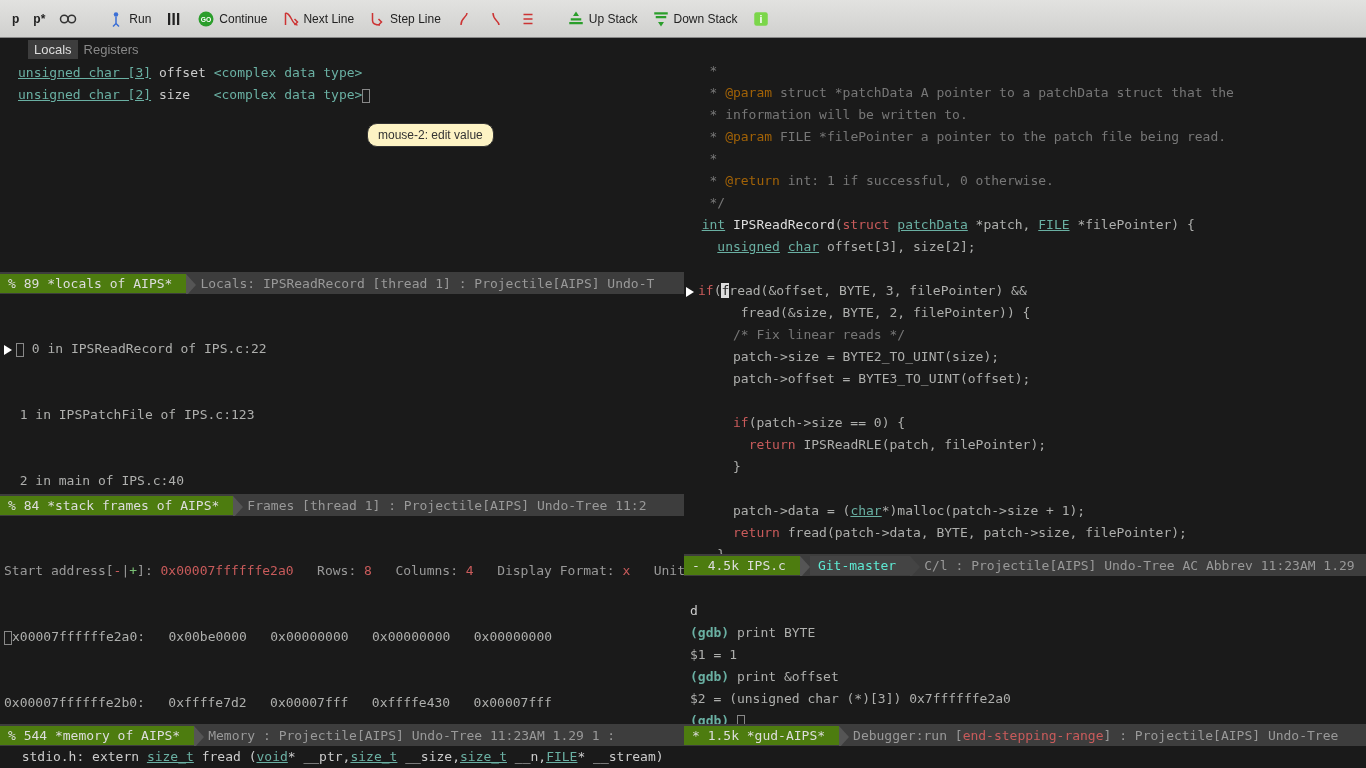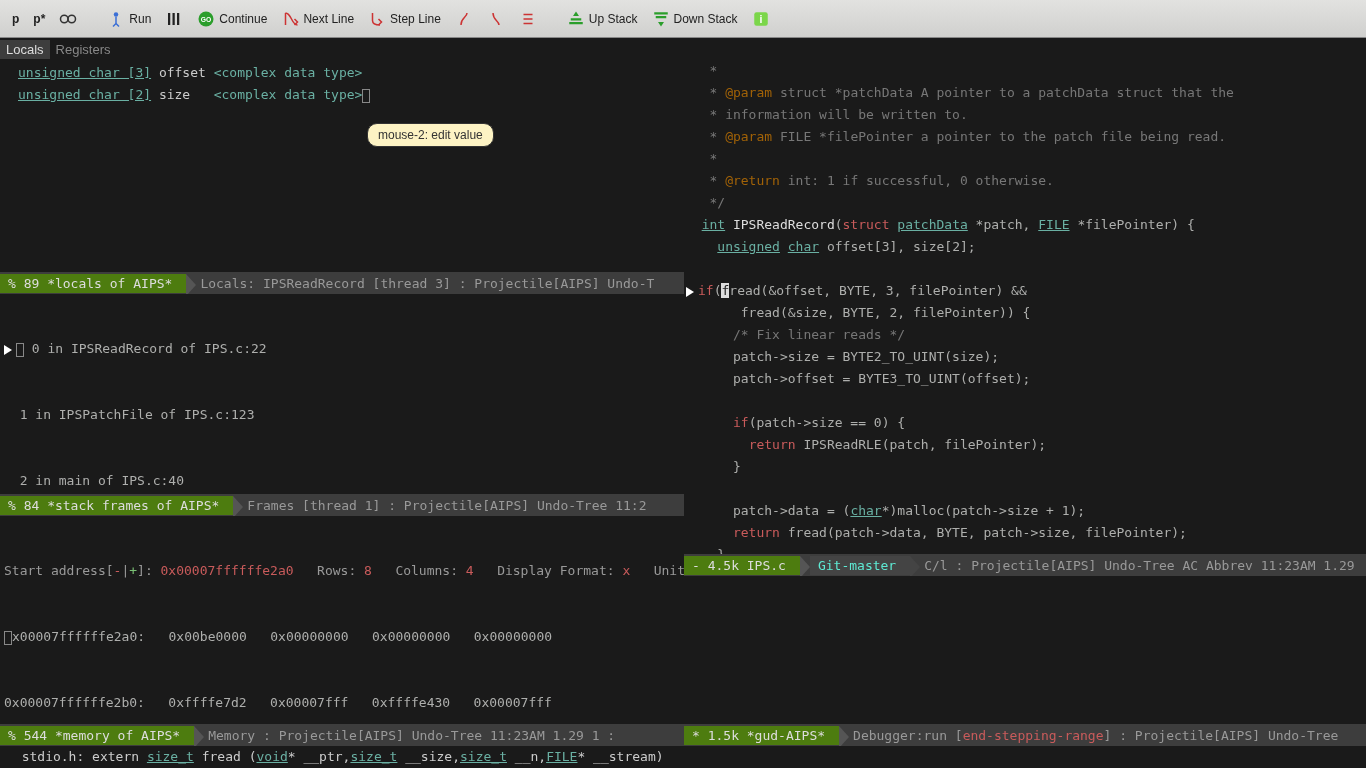--- a/index.html
+++ b/index.html
@@ -30,21 +30,21 @@
   cursor: pointer;
 }
 .tbtn svg { width: 18px; height: 18px; }
 .main {
   position: absolute; top: 38px; left: 0; right: 0; bottom: 0;
 }
 .pane { position: absolute; background: #1a1a1a; }
 .locals-header {
   position: absolute; top: 0; left: 0; right: 0; height: 22px;
   font-family: sans-serif; font-size: 13px;
-  display: flex; align-items: center;
+  display: flex; align-items: center; padding-left: 28px;
 }
 .locals-header .tab { padding: 2px 6px; color: #888; }
 .locals-header .tab.active { background: #3d3d3d; color: #ddd; }
 .locals-body { position: absolute; top: 22px; left: 0; right: 0; bottom: 0; padding: 2px 4px; line-height: 22px; }
 .locals-body .type-link { color: #6ab0a3; text-decoration: underline; }
 .locals-body .complex { color: #6ab0a3; }
 .locals-body .varname { color: #ccc; }
 .locals-body .caret { border: 1px solid #888; width: 8px; height: 14px; display: inline-block; vertical-align: middle; }
 .tooltip {
   position: absolute;
@@ -213,21 +213,21 @@
       <div>
         <span style="display:inline-block;width:14px"></span><span class="type-link">unsigned char [3]</span> <span class="varname">offset</span> <span class="complex">&lt;complex data type&gt;</span>
       </div>
       <div>
         <span style="display:inline-block;width:14px"></span><span class="type-link">unsigned char [2]</span> <span class="varname">size</span>&nbsp;&nbsp; <span class="complex">&lt;complex data type&gt;</span><span class="caret"></span>
       </div>
     </div>
   </div>
   <div class="modeline" style="position:absolute; left:0; top:234px; width:684px;">
     <span class="seg">% 89 *locals of AIPS*</span>
-    <span class="rest">Locals: IPSReadRecord [thread 3] : Projectile[AIPS] Undo-T</span>
+    <span class="rest">Locals: IPSReadRecord [thread 1] : Projectile[AIPS] Undo-T</span>
   </div>
 
   <div class="pane" style="left:0; top:256px; width:684px; height:200px;">
     <div class="mem-body">
       <div class="frame-line"><span class="arrow"></span><span class="cursor-box"></span> <span style="margin-left:-8px; padding-left:8px;">0 in IPSReadRecord of IPS.c:22</span></div>
       <div class="frame-line">  <span>1 in IPSPatchFile of IPS.c:123</span></div>
       <div class="frame-line">  <span>2 in main of IPS.c:40</span></div>
     </div>
   </div>
   <div class="modeline" style="position:absolute; left:0; top:456px; width:684px;">
@@ -279,20 +279,30 @@
       <span class="kw">return</span> fread(patch-&gt;data, BYTE, patch-&gt;size, filePointer);
     }
     </div>
   </div>
   <div class="modeline" style="position:absolute; left:684px; top:516px; width:682px;">
     <span class="seg"> - 4.5k IPS.c</span>
     <span class="seg2">Git-master</span>
     <span class="rest">C/l : Projectile[AIPS] Undo-Tree AC Abbrev  11:23AM 1.29</span>
   </div>
 
+  <div class="pane" style="left:684px; top:538px; width:682px; height:148px;">
+    <div class="gud-body">
+<span style="color:#ccc">d</span>
+<span class="prompt">(gdb) </span><span>print BYTE</span>
+<span>$1 = 1</span>
+<span class="prompt">(gdb) </span><span>print &amp;offset</span>
+<span>$2 = (unsigned char (*)[3]) 0x7ffffffe2a0</span>
+<span class="prompt">(gdb) </span><span class="cursor-box"></span>
+    </div>
+  </div>
   <div class="modeline" style="position:absolute; left:684px; top:686px; width:682px;">
     <span class="seg">* 1.5k *gud-AIPS*</span>
     <span class="rest"><span>Debugger:run [</span><span class="stepping">end-stepping-range</span><span>] : Projectile[AIPS] Undo-Tree</span></span>
   </div>
 
   <div class="echo"><span>  stdio.h: extern </span><span class="type">size_t</span><span> fread (</span><span class="type">void</span><span>* __ptr,</span><span class="type">size_t</span><span> __size,</span><span class="type">size_t</span><span> __n,</span><span class="type">FILE</span><span>* __stream)</span></div>
 
 </div>
 
 <div class="tooltip" style="top:123px; left:367px;border-radius:10px;">mouse-2: edit value</div>

